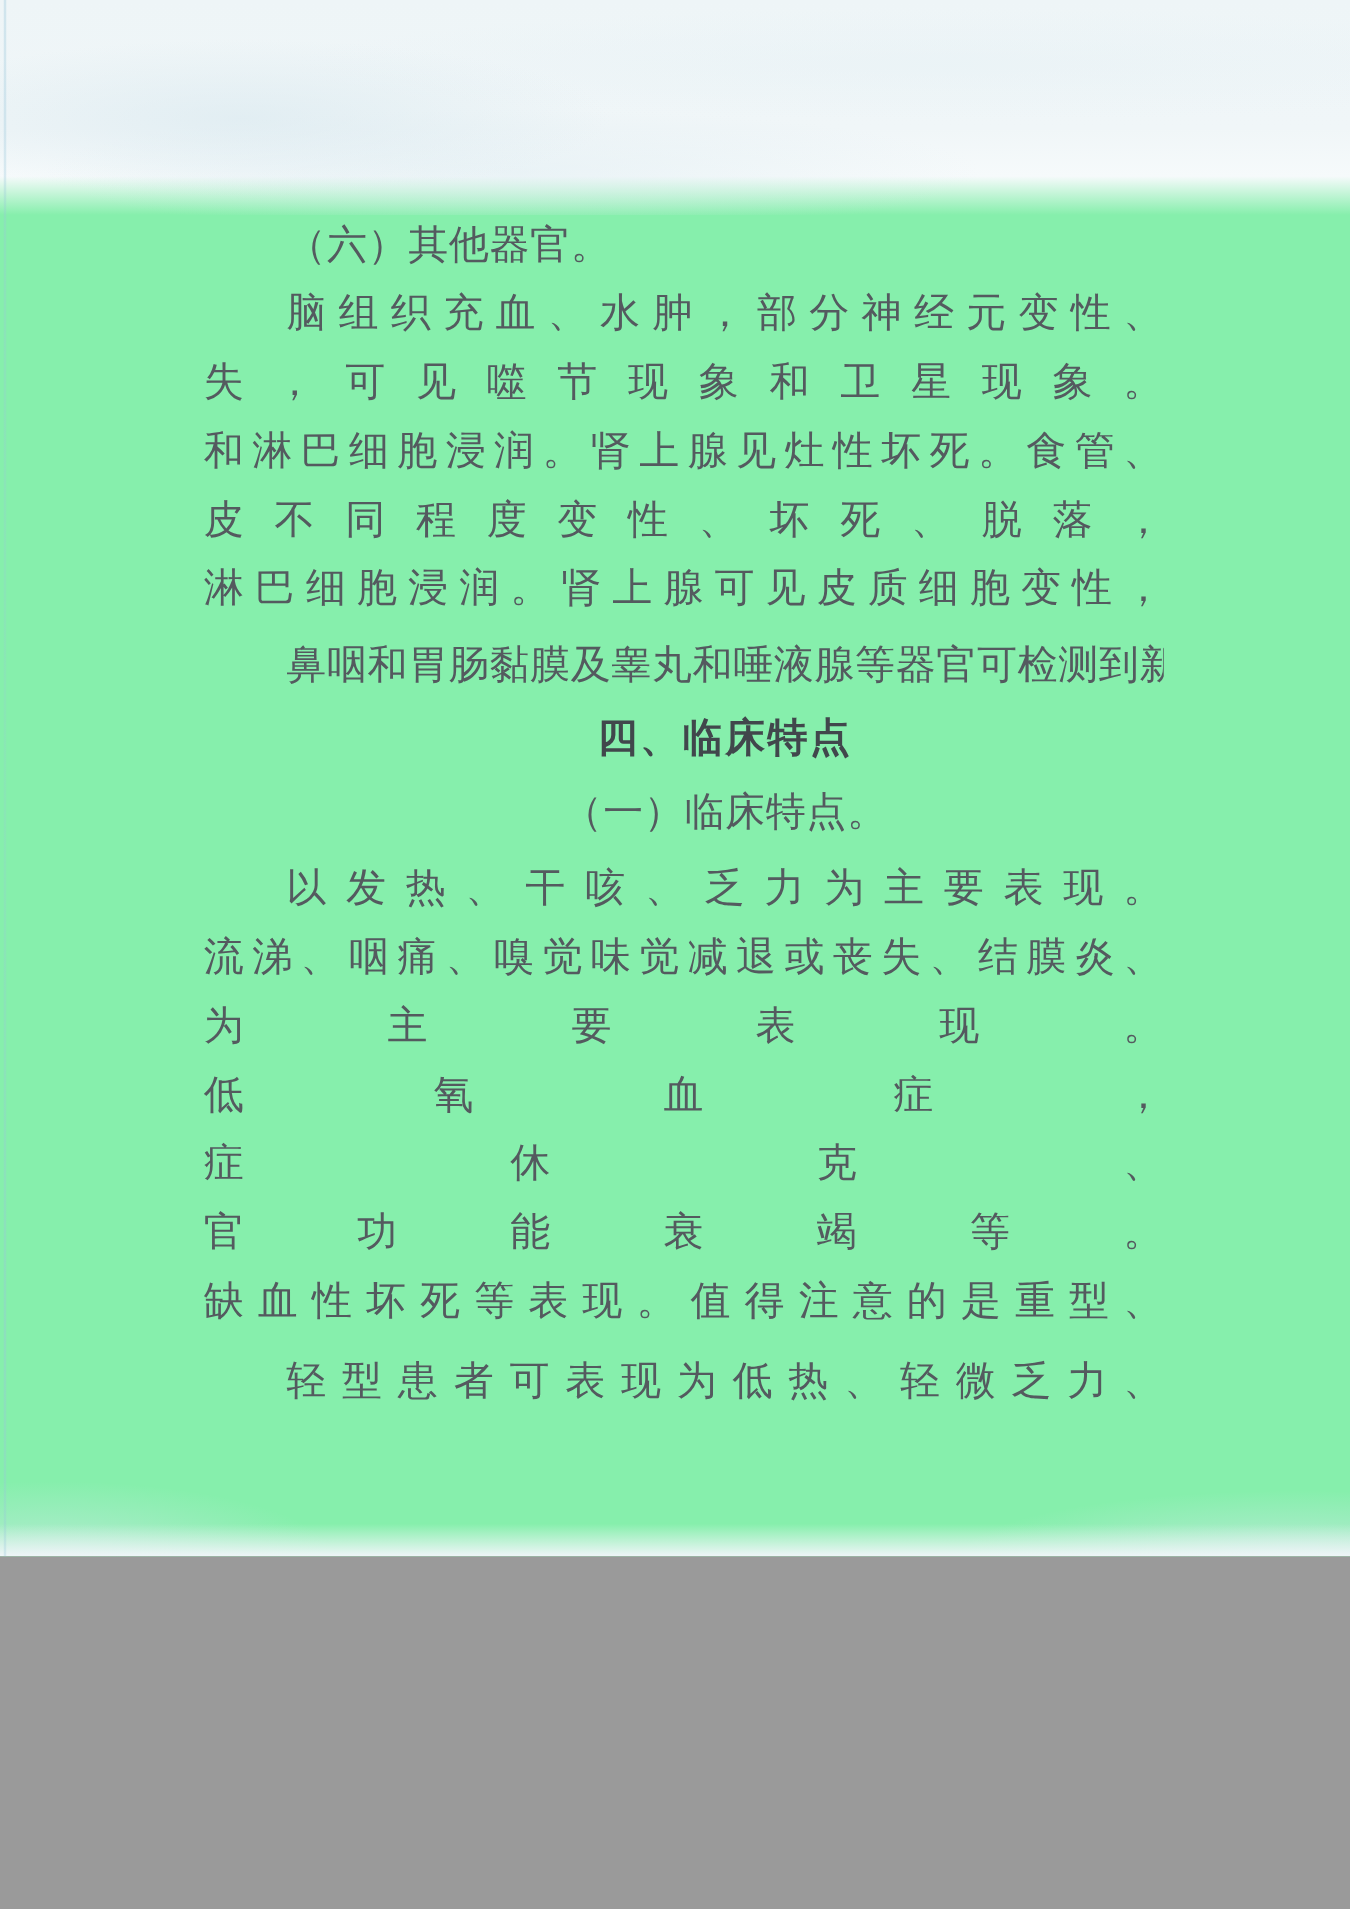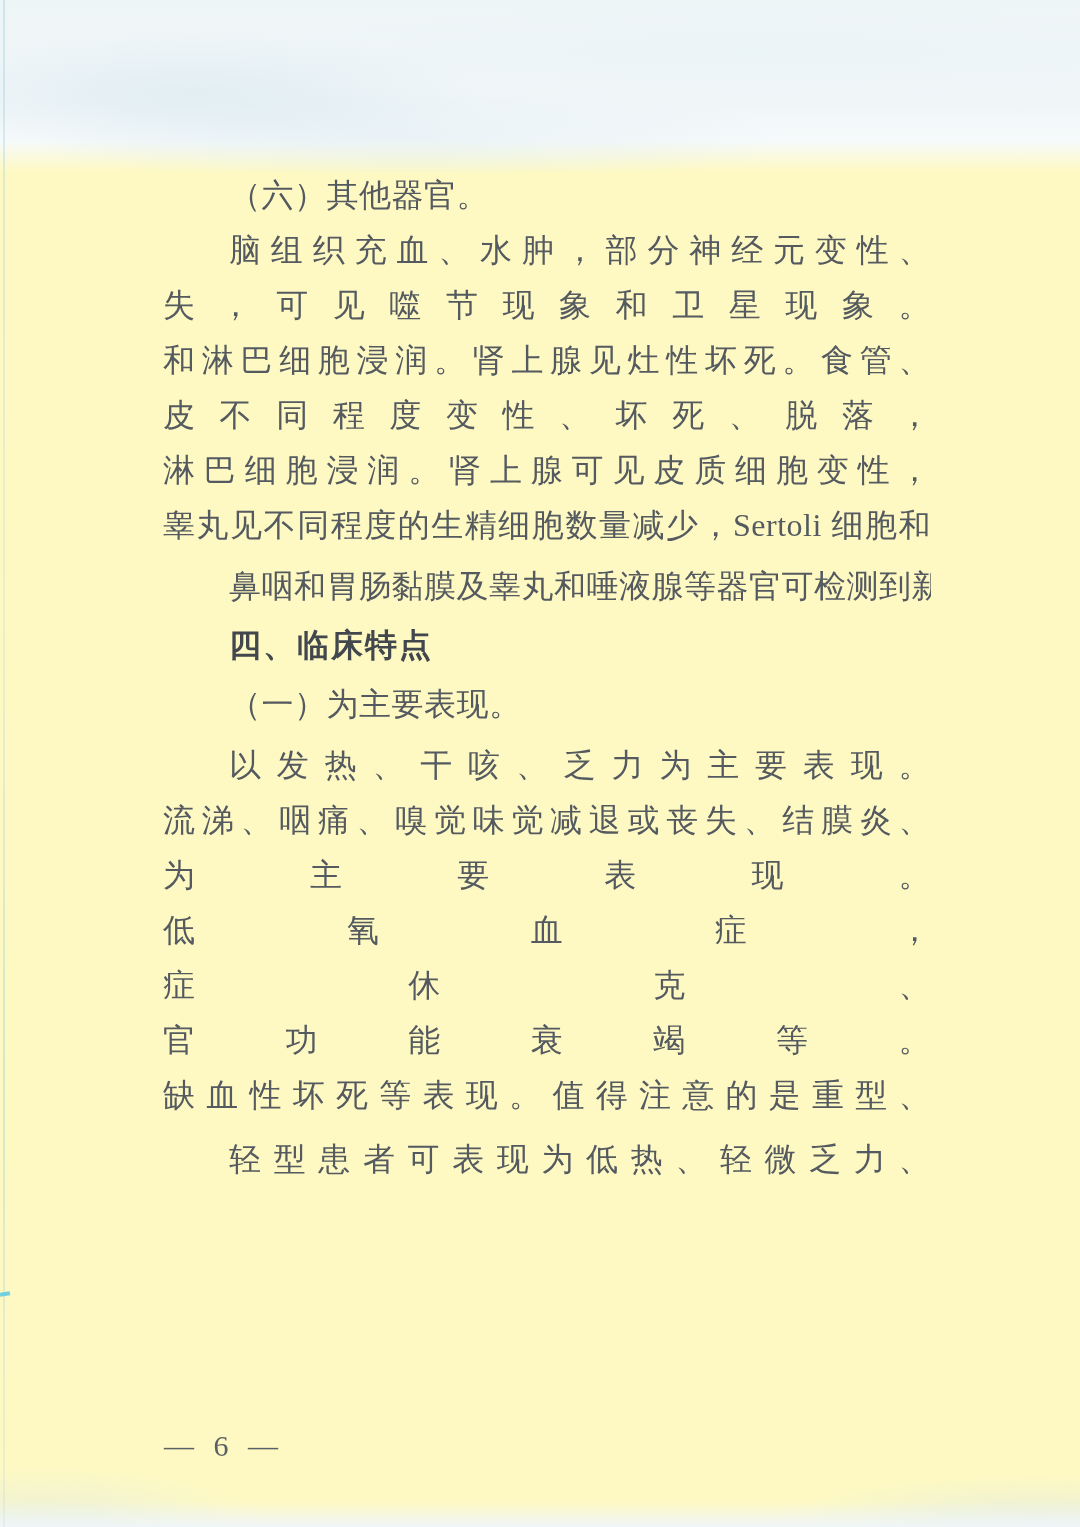--- a/index.html
+++ b/index.html
@@ -1,23 +1,23 @@
 <!DOCTYPE html>
 <html lang="zh"><head>
 <meta charset="utf-8">
 <style>
   html, body { margin: 0; padding: 0; }
   body { background: #9a9a9a; }
 
   .page {
     position: relative;
     width: 1080px;
-    height: 1527px;
+    height: 1245px;
     margin: 0 auto;
-    background: #fef9c3;
+    background: #86efac;
     overflow: hidden;
     font-family: "Liberation Serif", "DejaVu Serif", serif;
   }
 
   
   .scan-top-band {
     position: absolute;
     left: 0; top: 0;
     width: 100%; height: 172px;
     background:
@@ -83,21 +83,21 @@
     word-break: keep-all;
     overflow: hidden;
   }
   .ln.ind { text-indent: 66px; }
   .ln.heading {
     font-family: "Liberation Sans", "DejaVu Sans", sans-serif;
     font-weight: 700;
     color: #41474c;
     letter-spacing: 2px;
   }
-  .sp-s { margin-top: 4px; }
+  .sp-s { margin-top: 4px; text-align: center; }
   .sp-m { margin-top: 6px; }
   .sp-l { margin-top: 9px; }
 
   .footer-pageno {
     position: absolute;
     left: 164px; top: 1429px;
     font-size: 30px;
     letter-spacing: 6px;
     color: #5c6165;
   }
@@ -114,24 +114,23 @@
   <div class="edge-line-left"></div>
   <div class="cyan-tick"></div>
 
   <div class="content">
     <div class="ln ind">（六）其他器官。</div>
     <div class="ln ind jf">脑组织充血、水肿，部分神经元变性、缺血性改变和脱</div>
     <div class="ln jf">失，可见噬节现象和卫星现象。可见血管周围间隙单核细胞</div>
     <div class="ln jf">和淋巴细胞浸润。肾上腺见灶性坏死。食管、胃和肠黏膜上</div>
     <div class="ln jf">皮不同程度变性、坏死、脱落，固有层和黏膜下单核细胞、</div>
     <div class="ln jf">淋巴细胞浸润。肾上腺可见皮质细胞变性，灶性出血和坏死。</div>
-    <div class="ln jf">睾丸见不同程度的生精细胞数量减少，Sertoli 细胞和</div>
     <div class="ln ind jf sp-m">鼻咽和胃肠黏膜及睾丸和唾液腺等器官可检测到新型</div>
     <div class="ln ind heading sp-s">四、临床特点</div>
-    <div class="ln ind sp-s">（一）为主要表现。</div>
+    <div class="ln ind sp-s">（一）临床特点。</div>
     <div class="ln ind jf sp-m">以发热、干咳、乏力为主要表现。部分患者可以鼻塞、</div>
     <div class="ln jf">流涕、咽痛、嗅觉味觉减退或丧失、结膜炎、肌痛和腹泻等</div>
     <div class="ln jf">为主要表现。重症患者多在发病一周后出现呼吸困难和（或）</div>
     <div class="ln jf">低氧血症，严重者可快速进展为急性呼吸窘迫综合征、脓毒</div>
     <div class="ln jf">症休克、难以纠正的代谢性酸中毒和出凝血功能障碍及多器</div>
     <div class="ln jf">官功能衰竭等。极少数患者还可有中枢神经系统受累及肢端</div>
     <div class="ln jf">缺血性坏死等表现。值得注意的是重型、危重型患者病程中</div>
     <div class="ln ind jf sp-l">轻型患者可表现为低热、轻微乏力、嗅觉及味觉障碍等，</div>
   </div>
 

